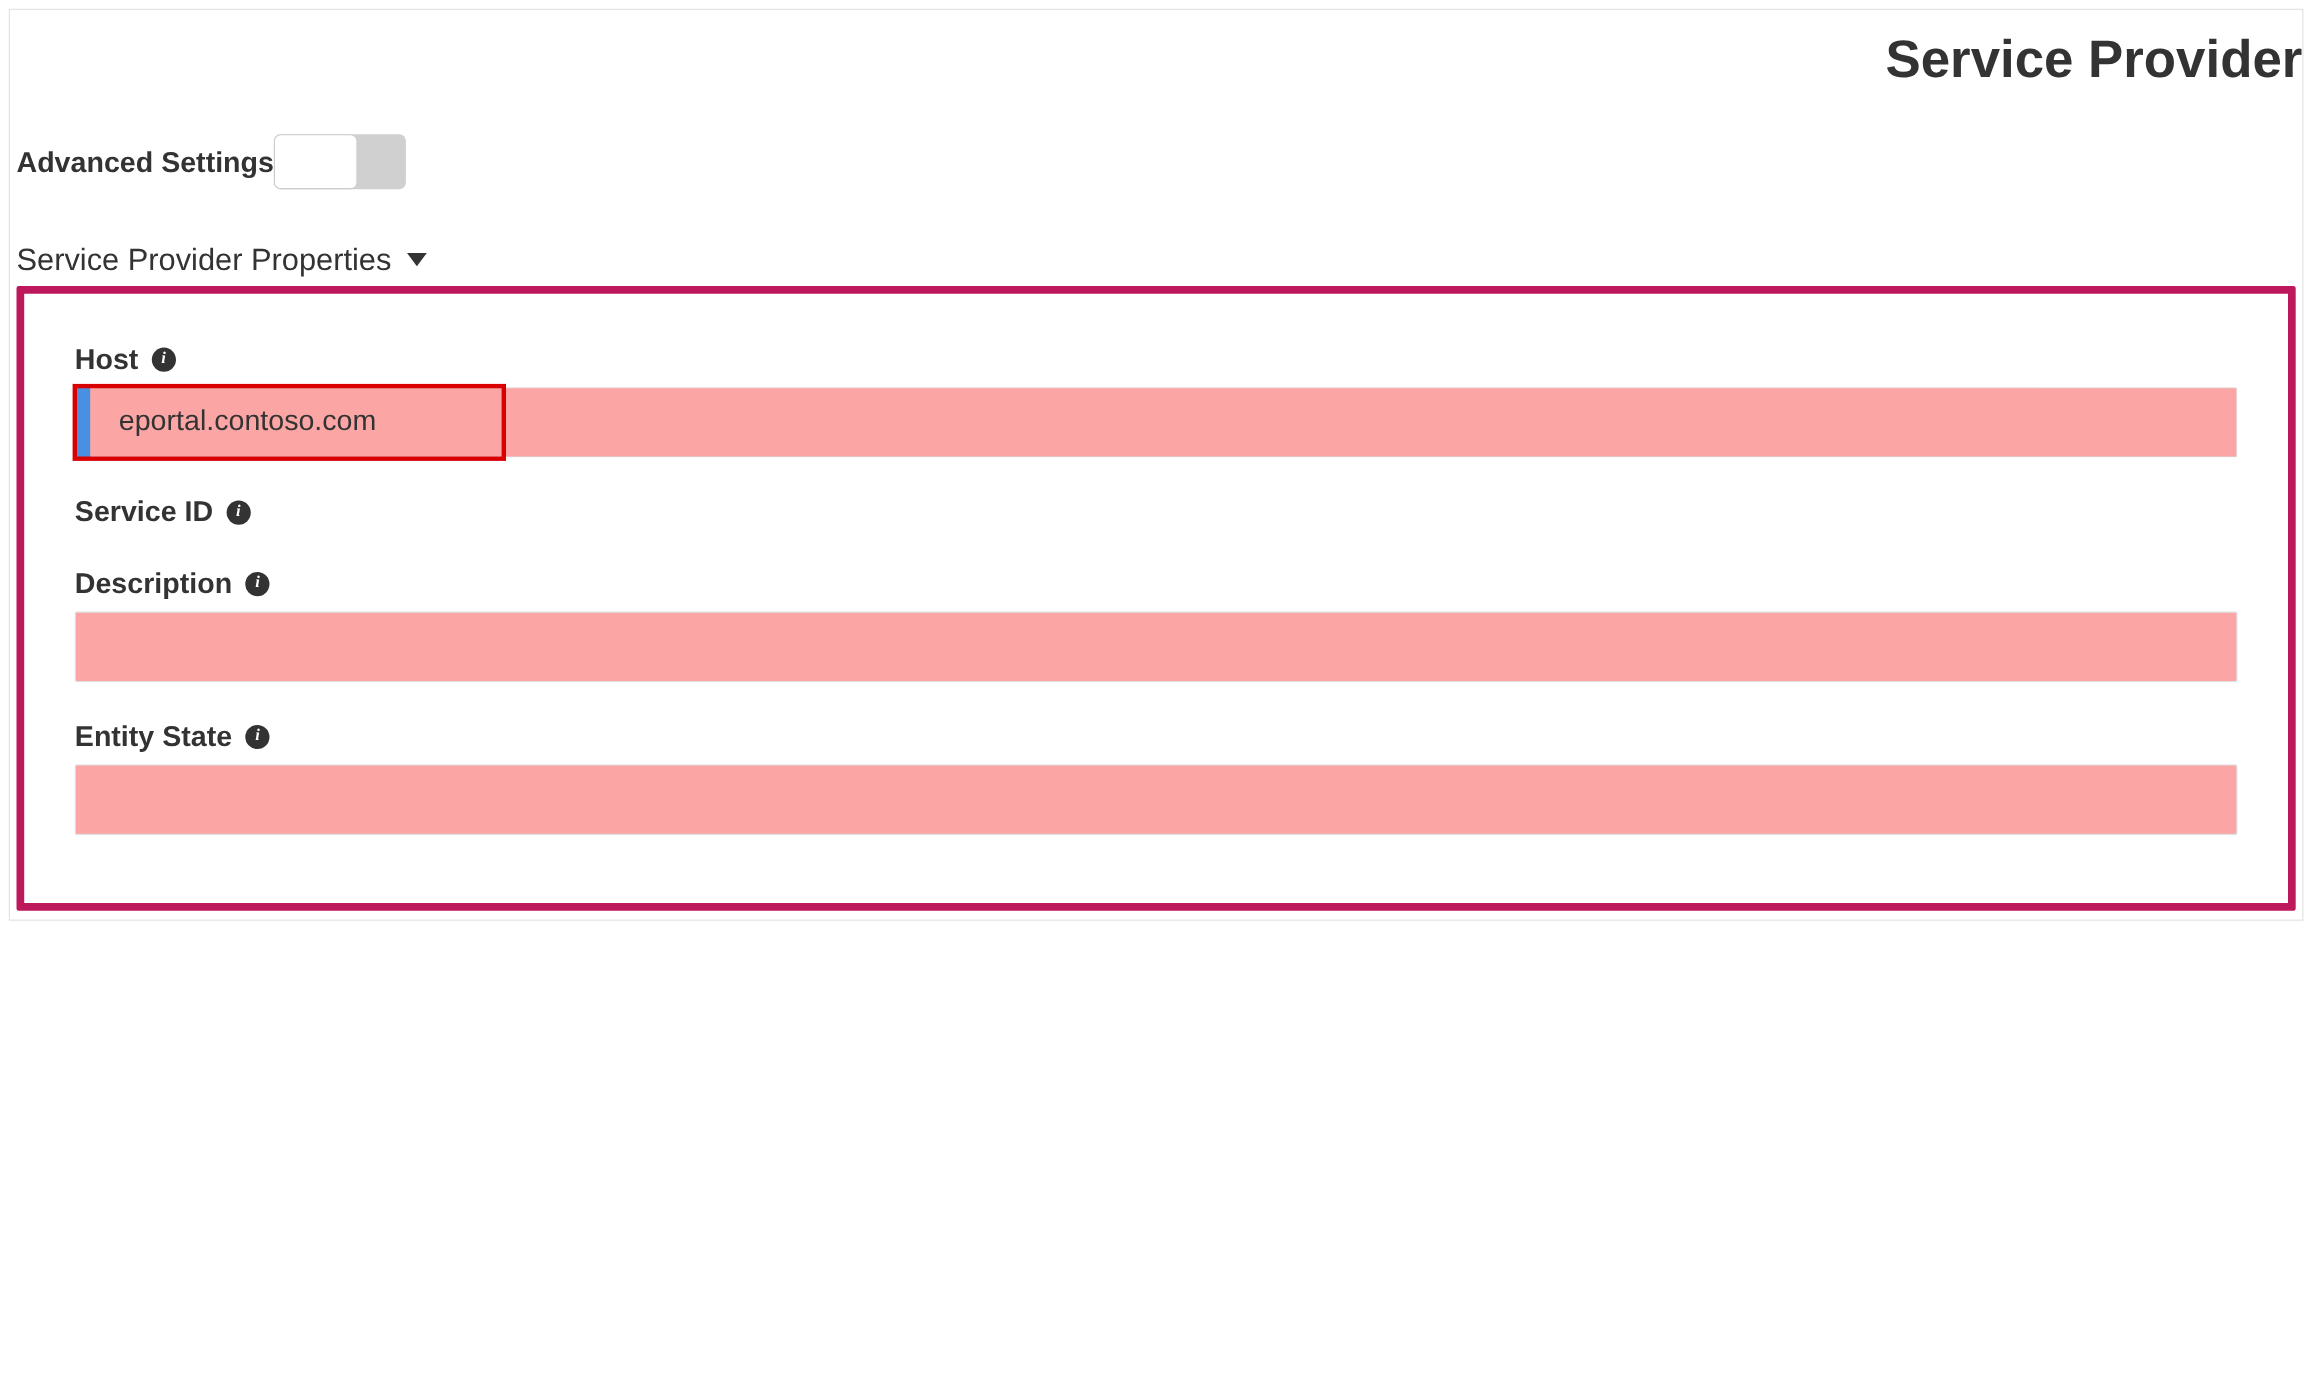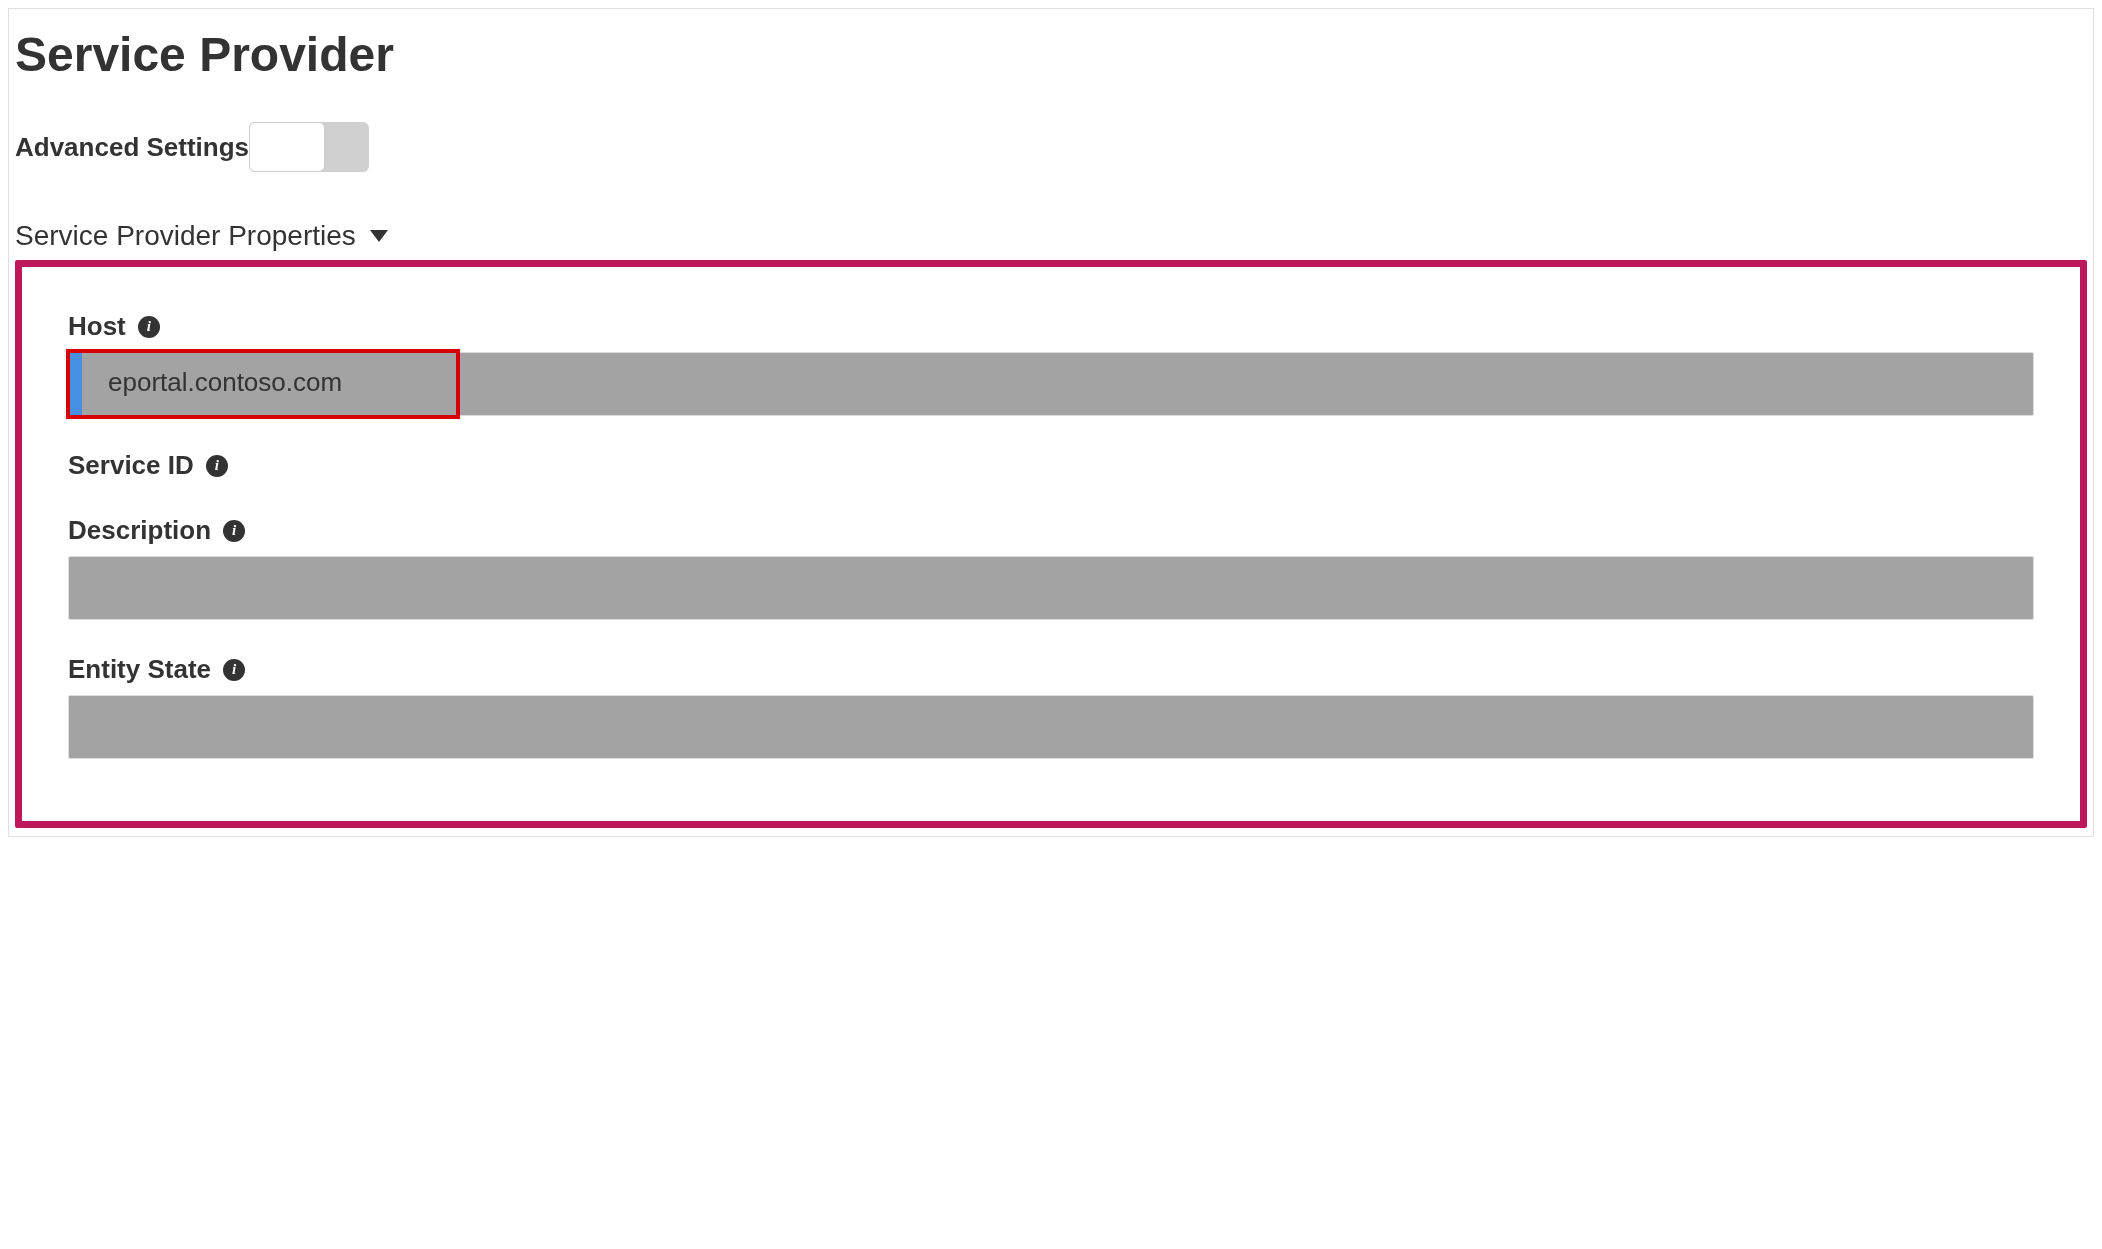--- a/index.html
+++ b/index.html
@@ -16,20 +16,21 @@
   }
   .outer-border {
     border: 1px solid #e0e0e0;
     padding: 12px 0 8px 0;
   }
   .page-title {
     font-size: 48px;
     font-weight: 700;
     color: #333333;
     margin: 6px 0 40px 6px;
+    text-align: right;
   }
   .advanced-row {
     display: flex;
     align-items: center;
     margin: 0 0 48px 6px;
   }
   .advanced-label {
     font-size: 26px;
     font-weight: 700;
     color: #333333;
@@ -113,21 +114,21 @@
     width: 100%;
   }
   .text-input {
     width: 100%;
     height: 64px;
     border: 1px solid #dddddd;
     border-radius: 2px;
     padding: 0 20px 4px 40px;
     font-size: 26px;
     color: #333333;
-    background: #a3a3a3;
+    background: #fca5a5;
     outline: none;
   }
   .filled .text-input {
     border-left: none;
   }
   .filled::before {
     content: "";
     position: absolute;
     left: 0;
     top: 0;

